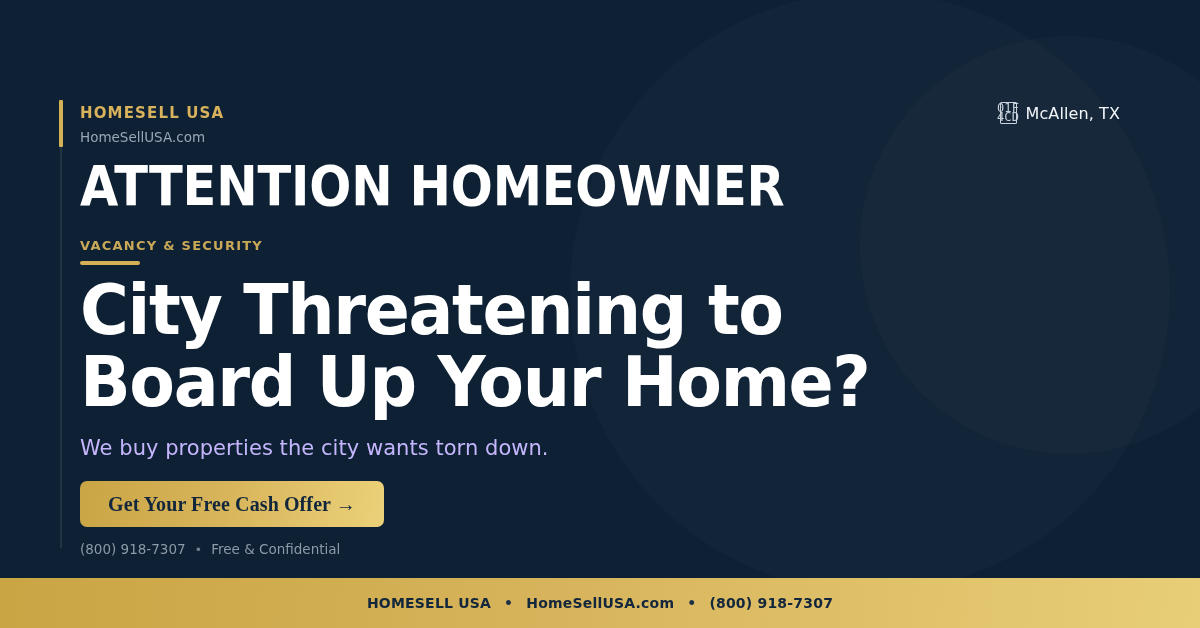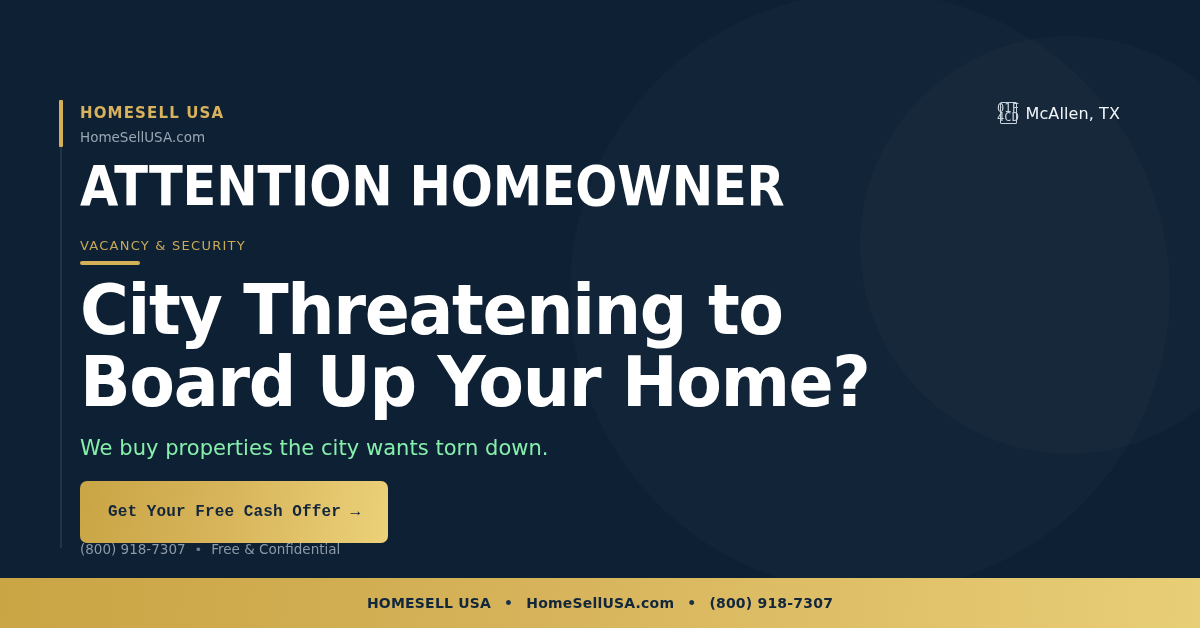--- a/index.html
+++ b/index.html
@@ -144,21 +144,21 @@
     transform: scaleX(0.90);
     transform-origin: left center;
   }
 
   
   .eyebrow {
     position: absolute;
     left: 0;
     top: 238px;
     font-size: 13px;
-    font-weight: normal;
+    font-weight: bold;
     letter-spacing: 1.25px;
     color: #c9a957;
     white-space: nowrap;
   }
   .eyebrow-rule {
     position: absolute;
     left: 0;
     top: 261px;
     width: 60px;
     height: 4px;
@@ -182,41 +182,41 @@
   }
   .headline .hl-line { display: block; white-space: nowrap; }
 
   
   .subhead {
     position: absolute;
     left: 0;
     top: 436px;
     font-size: 21px;
     font-weight: normal;
-    color: #86efac;
+    color: #c4b5fd;
     letter-spacing: 0.05px;
     white-space: nowrap;
   }
 
   
   .cta {
     position: absolute;
     left: 0;
     top: 481px;
     display: inline-flex;
     align-items: center;
     justify-content: center;
-    height: 62px;
+    height: 46px;
     padding: 0 28px;
     border: none;
     border-radius: 7px;
     background: linear-gradient(100deg, #c9a545 0%, #d8b55b 48%, #ebd179 100%);
     color: #12263c;
-    font-family: Liberation Mono, monospace;
-    font-size: 16px;
+    font-family: Liberation Serif, serif;
+    font-size: 20px;
     font-weight: bold;
     letter-spacing: 0.1px;
     white-space: nowrap;
     cursor: pointer;
     box-sizing: border-box;
   }
 
   
   .contact {
     position: absolute;

